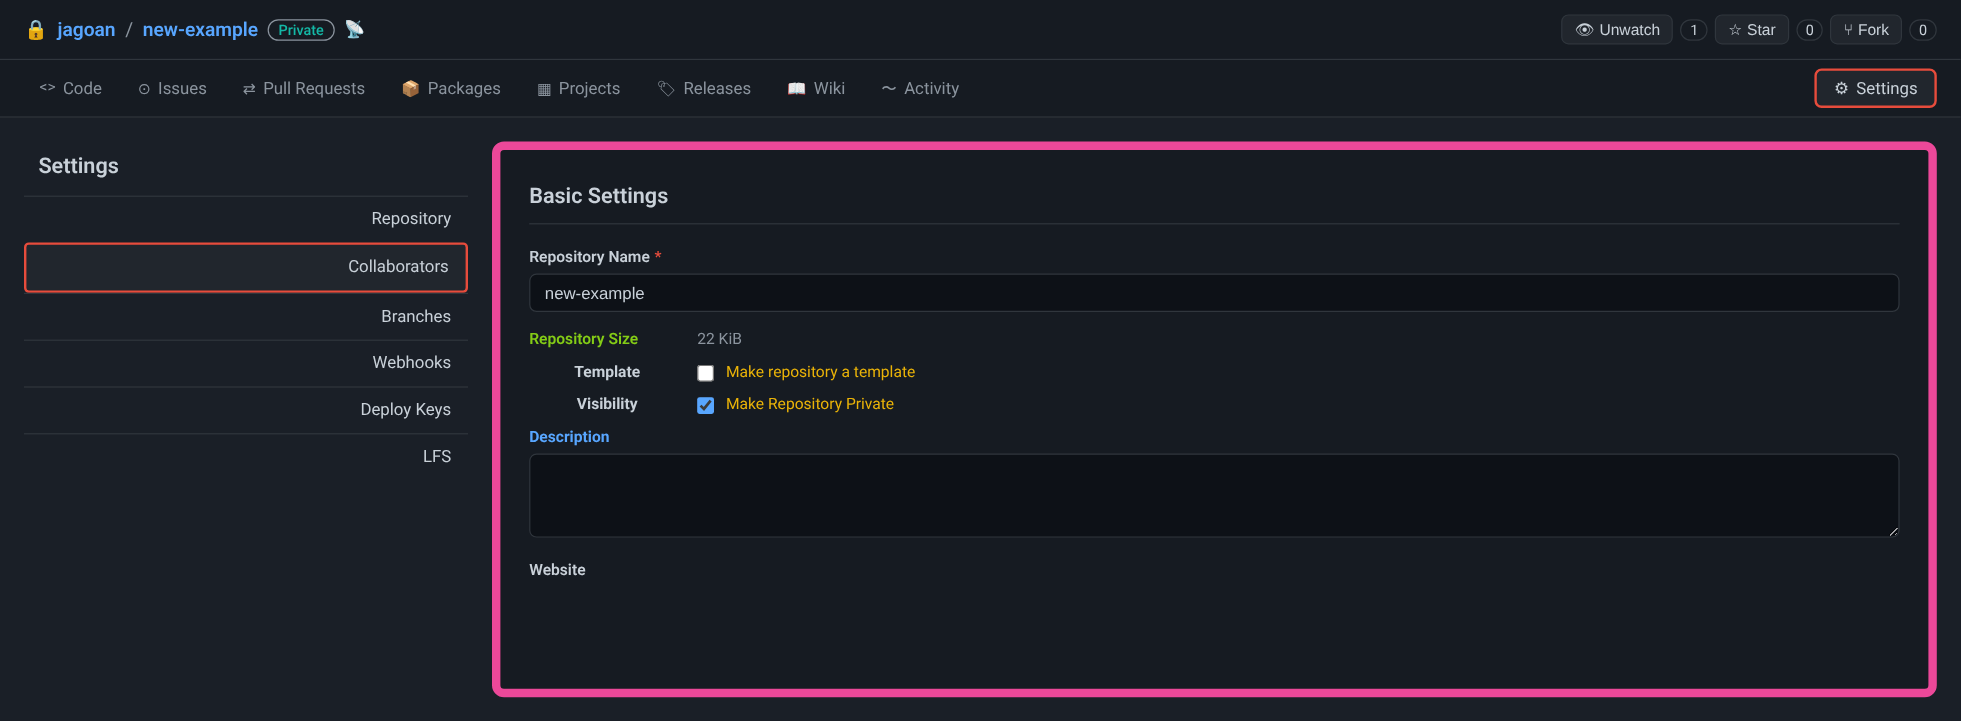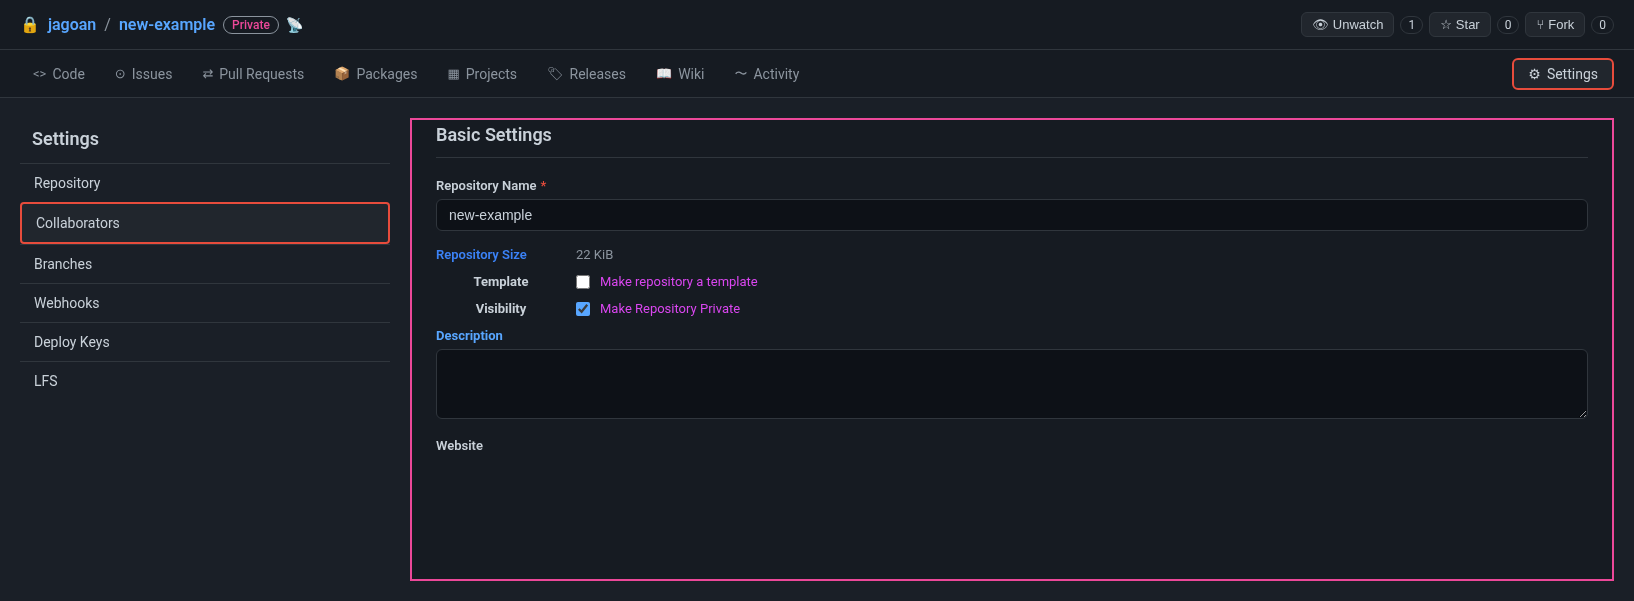--- a/index.html
+++ b/index.html
@@ -43,21 +43,21 @@
     }
     .repo-name {
       color: #58a6ff;
       font-size: 16px;
       font-weight: 600;
       cursor: pointer;
     }
     .private-badge {
       background: transparent;
       border: 1px solid #8b949e;
-      color: #ec4899;
+      color: #14b8a6;
       padding: 1px 8px;
       border-radius: 12px;
       font-size: 12px;
       font-weight: 500;
     }
     .rss-icon {
       color: #8b949e;
       font-size: 14px;
       cursor: pointer;
     }
@@ -145,35 +145,36 @@
       padding: 10px 12px 14px 12px;
     }
     .sidebar-item {
       display: flex;
       align-items: center;
       padding: 11px 14px;
       color: #c9d1d9;
       cursor: pointer;
       border-top: 1px solid #30363d;
       font-size: 14px;
+      justify-content: flex-end;
     }
     .sidebar-item.active {
       background-color: #21262d;
       border: 2px solid #e74c3c;
       border-top: 2px solid #e74c3c;
       border-radius: 4px;
     }
 
     
     .content-area {
       flex: 1;
       background-color: #161b22;
-      border: 2px solid #ec4899;
-      border-radius: 0;
-      padding: 4px 24px;
+      border: 7px solid #ec4899;
+      border-radius: 10px;
+      padding: 28px 24px;
     }
     .content-title {
       font-size: 18px;
       font-weight: 600;
       color: #c9d1d9;
       margin-bottom: 20px;
       padding-bottom: 12px;
       border-bottom: 1px solid #30363d;
     }
 
@@ -202,21 +203,21 @@
     }
 
     .form-row {
       display: flex;
       align-items: center;
       gap: 10px;
       margin-bottom: 12px;
     }
     .form-row-label {
       font-weight: 600;
-      color: #3b82f6;
+      color: #84cc16;
       font-size: 13px;
       min-width: 130px;
     }
     .form-row-value {
       color: #8b949e;
       font-size: 13px;
     }
 
     .checkbox-row {
       display: flex;
@@ -225,21 +226,21 @@
       margin-bottom: 12px;
     }
     .checkbox-label {
       font-weight: 700;
       color: #c9d1d9;
       font-size: 13px;
       min-width: 130px;
       text-align: center;
     }
     .checkbox-text {
-      color: #d946ef;
+      color: #eab308;
       font-size: 13px;
     }
     input[type="checkbox"] {
       width: 14px;
       height: 14px;
       cursor: pointer;
       accent-color: #58a6ff;
     }
 
     .description-label {

